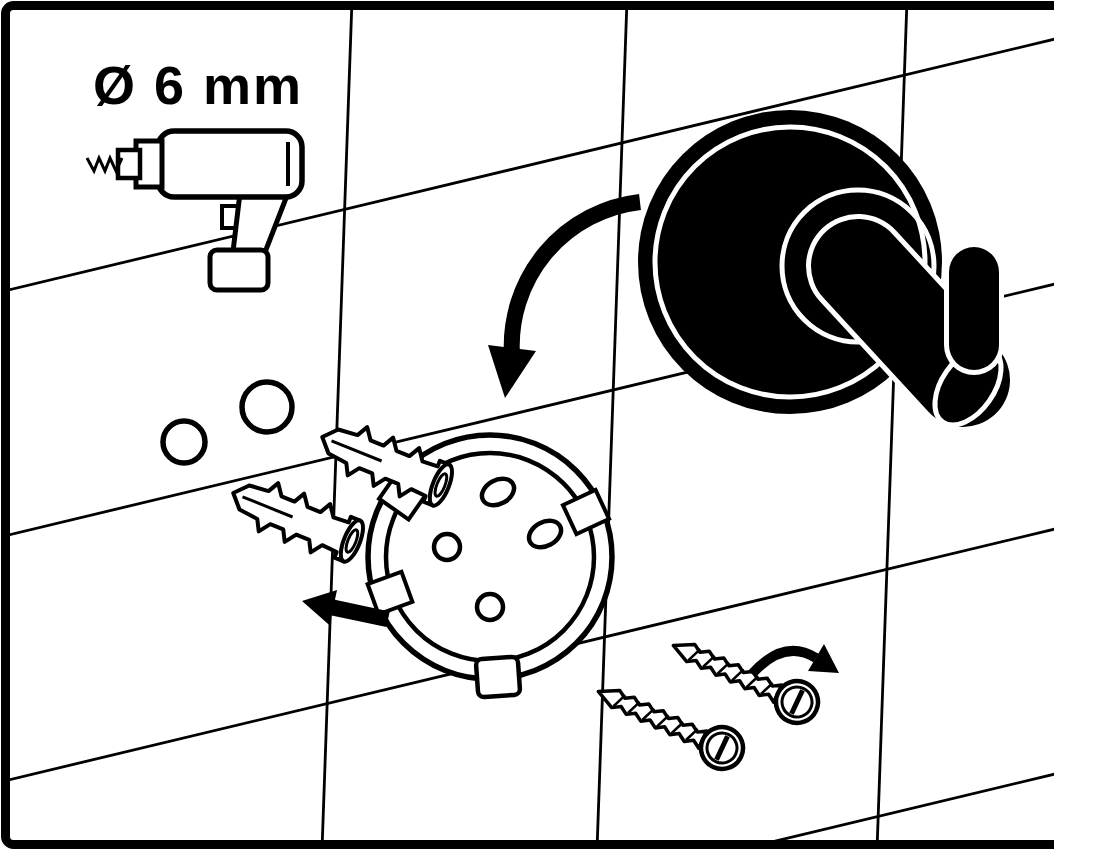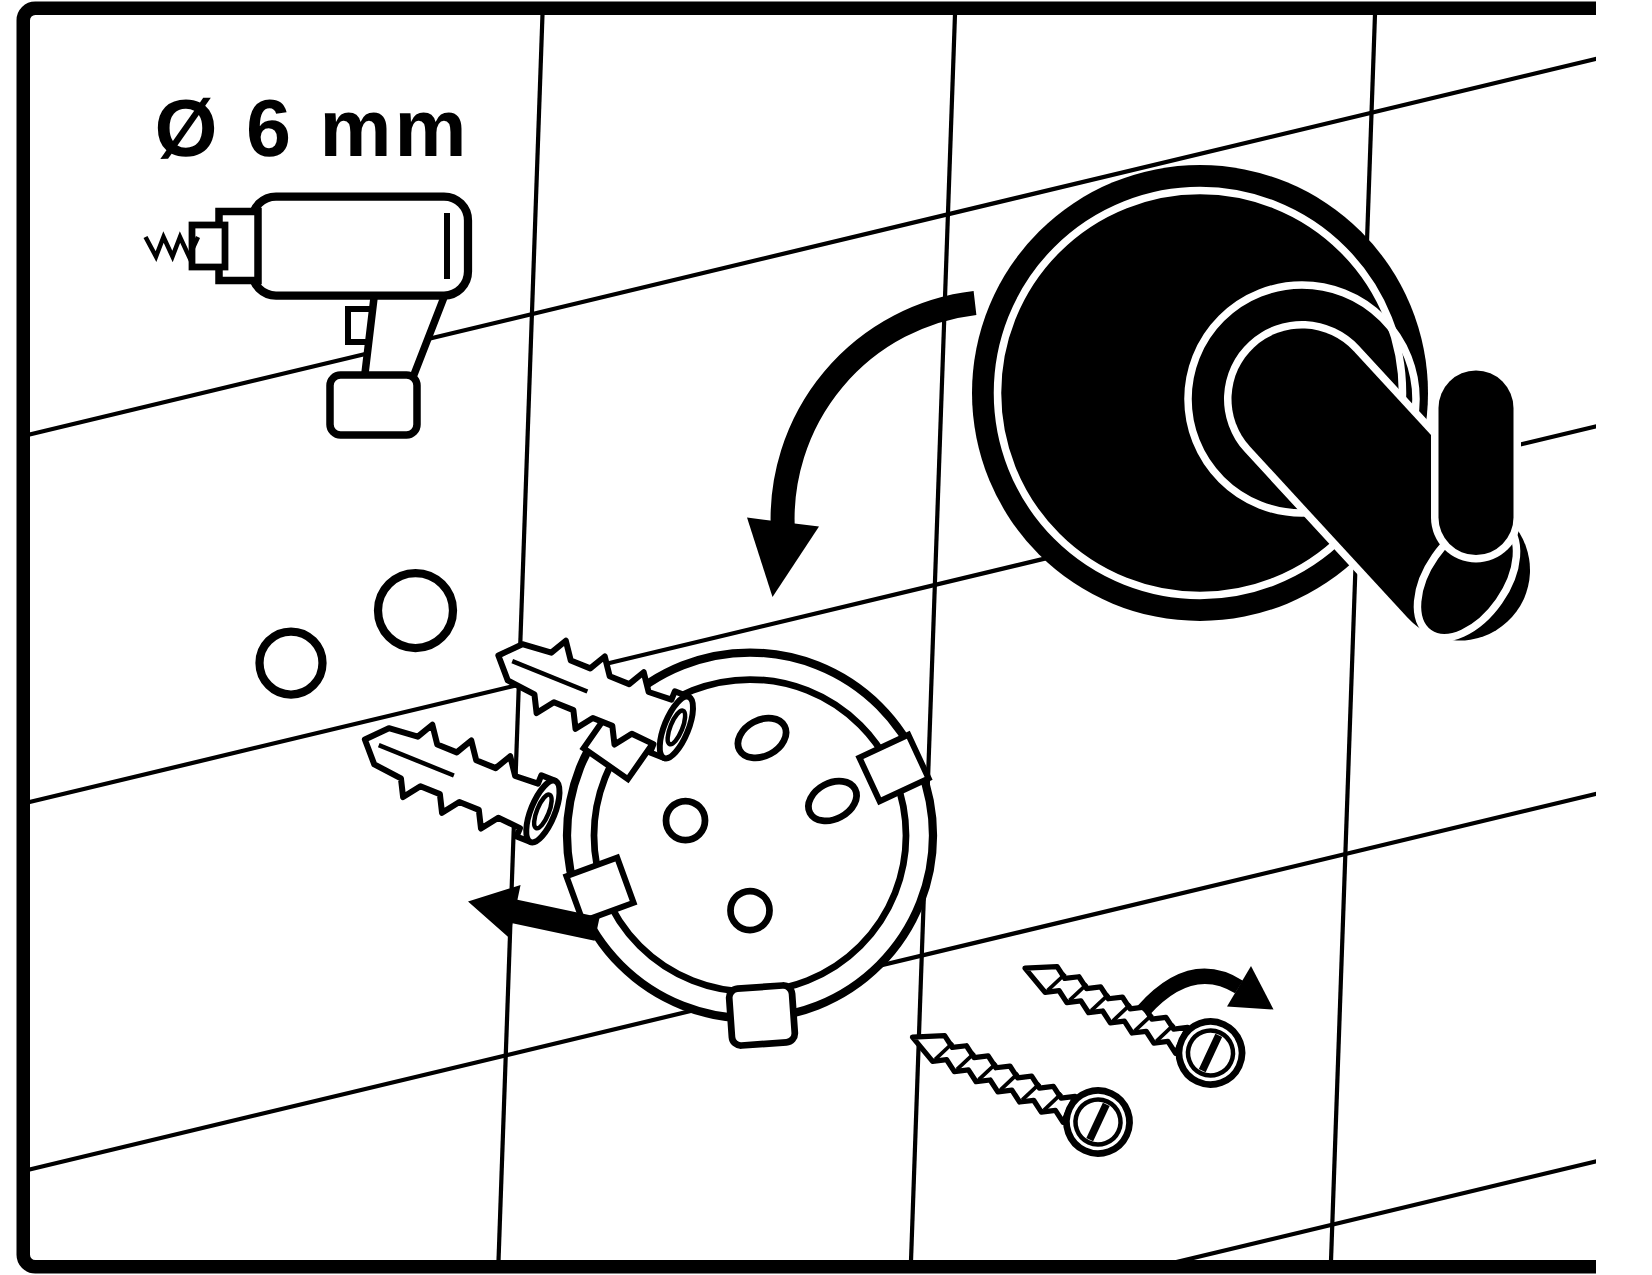--- a/index.html
+++ b/index.html
@@ -2,21 +2,20 @@
 <html><head>
 <meta charset="utf-8">
 <style>
   html, body { margin: 0; padding: 0; background: #ffffff; }
   .figure {
     width: 1054px;
     height: 850px;
     position: relative;
     background: #ffffff;
     overflow: hidden;
-    padding-left: 10px;
   }
   svg { display: block; }
   text {
     font-family: "Liberation Sans", "DejaVu Sans", sans-serif;
     font-weight: bold;
     fill: #000000;
   }
 </style>
 </head>
 <body>

